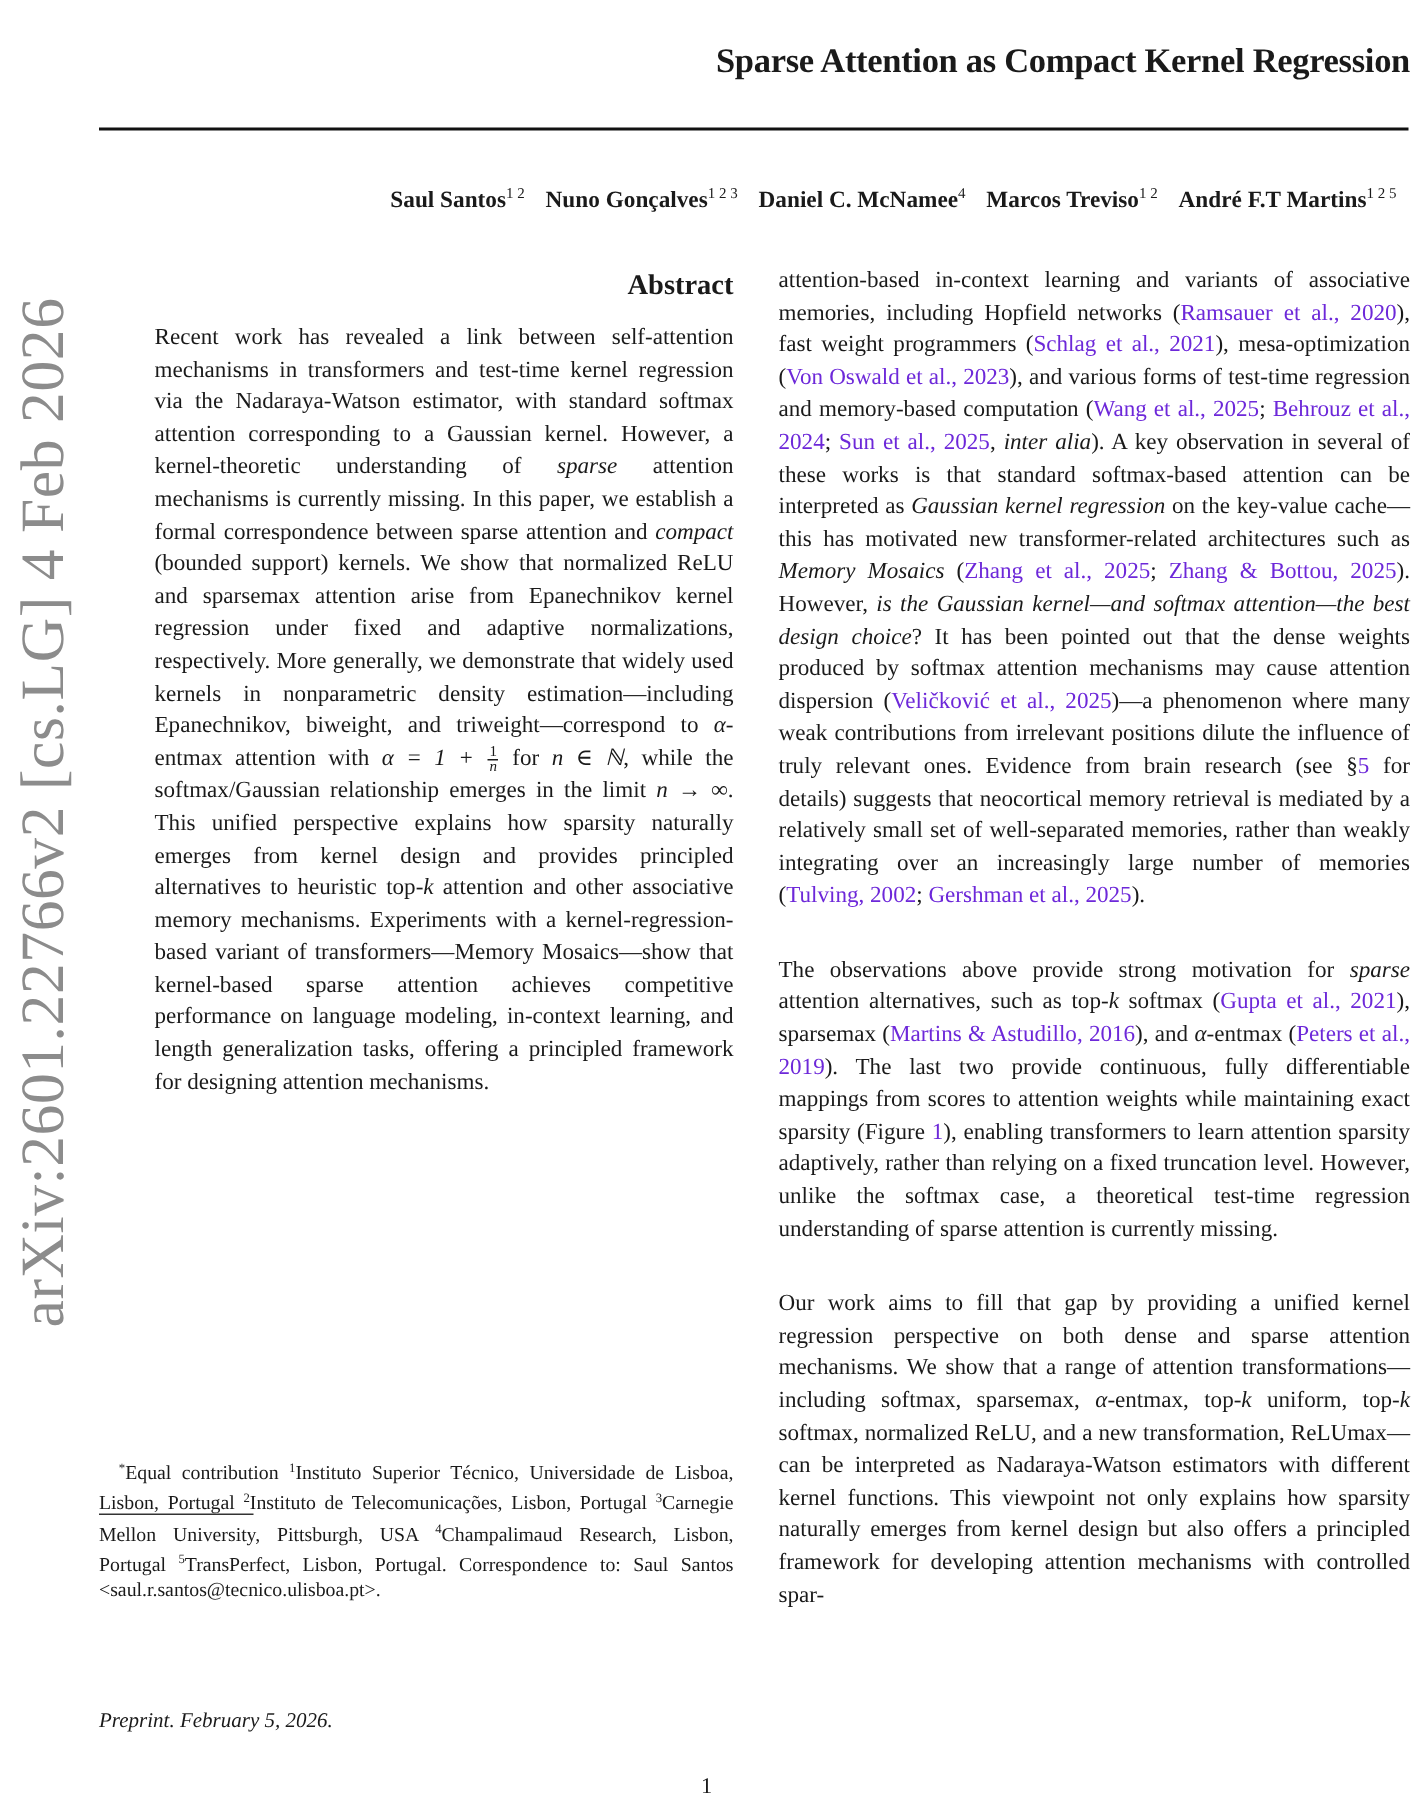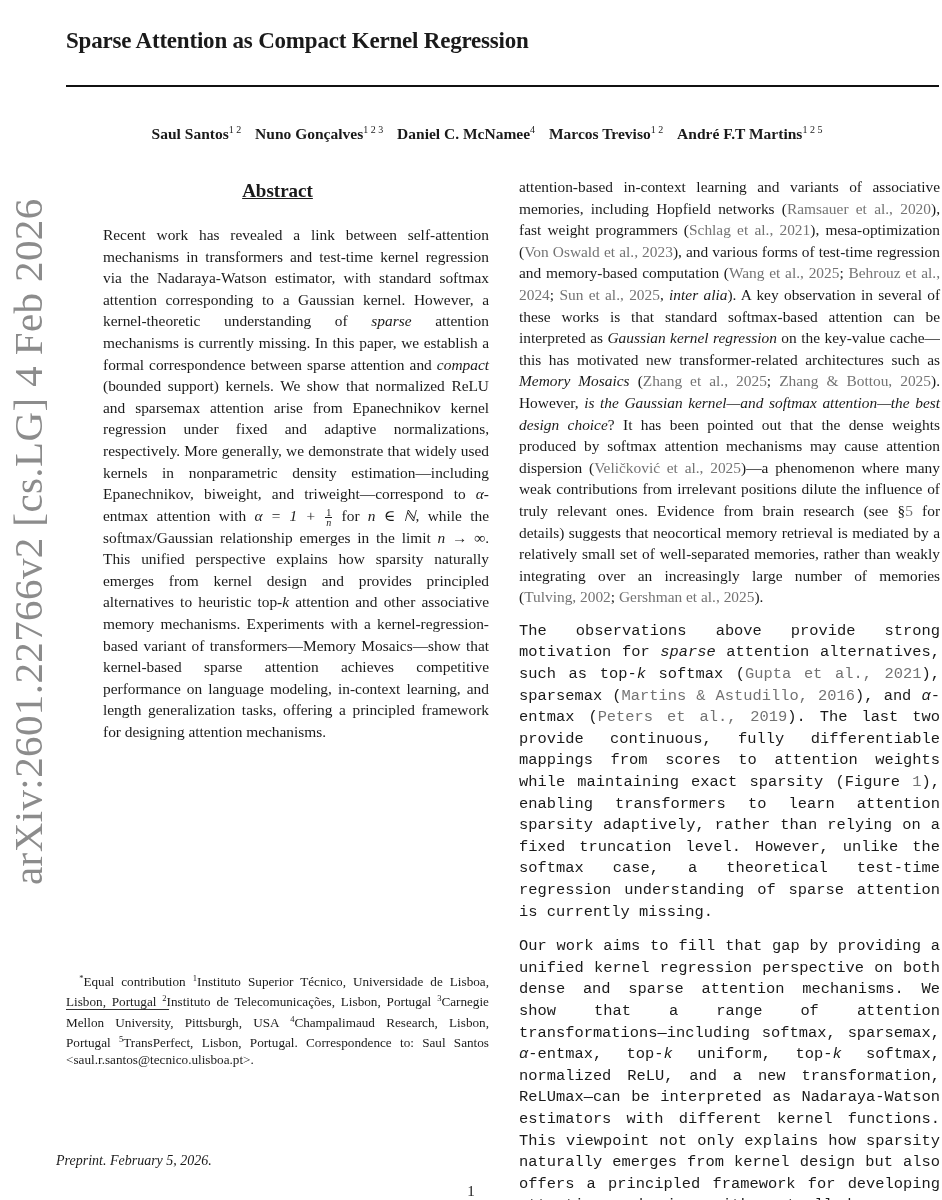--- a/index.html
+++ b/index.html
@@ -3,54 +3,54 @@
 <meta charset="utf-8">
 <style>
   html, body { margin: 0; padding: 0; background: #ffffff; }
   body {
     width: 942px; height: 1200px; position: relative; overflow: hidden;
     font-family: "Liberation Serif", "DejaVu Serif", serif;
     color: #1a1a1a;
   }
   .title {
     position: absolute; left: 66px; top: 28px; width: 874px;
-    text-align: left; font-size: 23px; font-weight: bold; letter-spacing: -0.2px;
+    text-align: right; font-size: 23px; font-weight: bold; letter-spacing: -0.2px;
   }
   .rule-top {
     position: absolute; left: 66px; top: 85px; width: 873px; height: 2px; background: #111;
   }
   .authors {
-    position: absolute; left: 50px; top: 124px; width: 874px; text-align: center;
+    position: absolute; left: 62px; top: 124px; width: 874px; text-align: right;
     font-size: 15.5px; font-weight: bold; white-space: nowrap;
   }
   .authors .author { margin: 0 5px; }
   .authors sup { font-weight: normal; font-size: 10px; vertical-align: 6px; }
   .arxiv-stamp {
     position: absolute; left: 6px; top: 885px; transform-origin: 0 0; transform: rotate(-90deg);
     font-size: 41px; color: #8c8c8c; white-space: nowrap; letter-spacing: 0.4px;
     font-family: "Liberation Serif", serif; line-height: 44px;
   }
   .col-left { position: absolute; left: 66px; top: 180px; width: 423px; }
   .col-right { position: absolute; left: 519px; top: 176px; width: 421px; }
-  .abstract-title { text-align: center; font-size: 19px; font-weight: bold; margin: 0 0 22px 0; text-decoration: underline; }
+  .abstract-title { text-align: right; font-size: 19px; font-weight: bold; margin: 0 0 12px 0; }
   .abstract {
     margin-left: 37px; width: 386px; font-size: 15.4px; line-height: 21.6px; text-align: justify;
   }
   p { margin: 0; }
   .body-text { font-size: 15.4px; line-height: 21.6px; text-align: justify; }
   .section-title { font-size: 19px; font-weight: bold; margin-top: 26px; margin-bottom: 8px; }
-  .cite { color: #737373; }
-  .para-gap { margin-top: 13px; font-family: Liberation Mono, monospace; }
+  .cite { color: #6d28d9; }
+  .para-gap { margin-top: 28px; }
   .footnote-rule { position: absolute; left: 66px; top: 1009px; width: 103px; height: 1px; background: #333; }
   .footnote {
     position: absolute; left: 66px; top: 970px; width: 423px;
     font-size: 13.2px; line-height: 17.3px; text-align: justify;
   }
   .footnote sup { font-size: 8.5px; vertical-align: 5px; }
-  .preprint { position: absolute; left: 56px; top: 1140px; font-size: 14px; font-style: italic; margin-top: 13px; }
+  .preprint { position: absolute; left: 66px; top: 1140px; font-size: 14px; font-style: italic; }
   .page-number { position: absolute; left: 0; top: 1183px; width: 942px; text-align: center; font-size: 15px; }
   i, em { font-style: italic; }
   .frac { display: inline-block; vertical-align: middle; text-align: center; font-size: 10px; line-height: 9px; margin: 0 1px; }
   .frac span { display: block; }
   .frac .num { border-bottom: 1px solid #1a1a1a; padding: 0 1px; }
 </style>
 </head>
 <body>
 
 <div>

